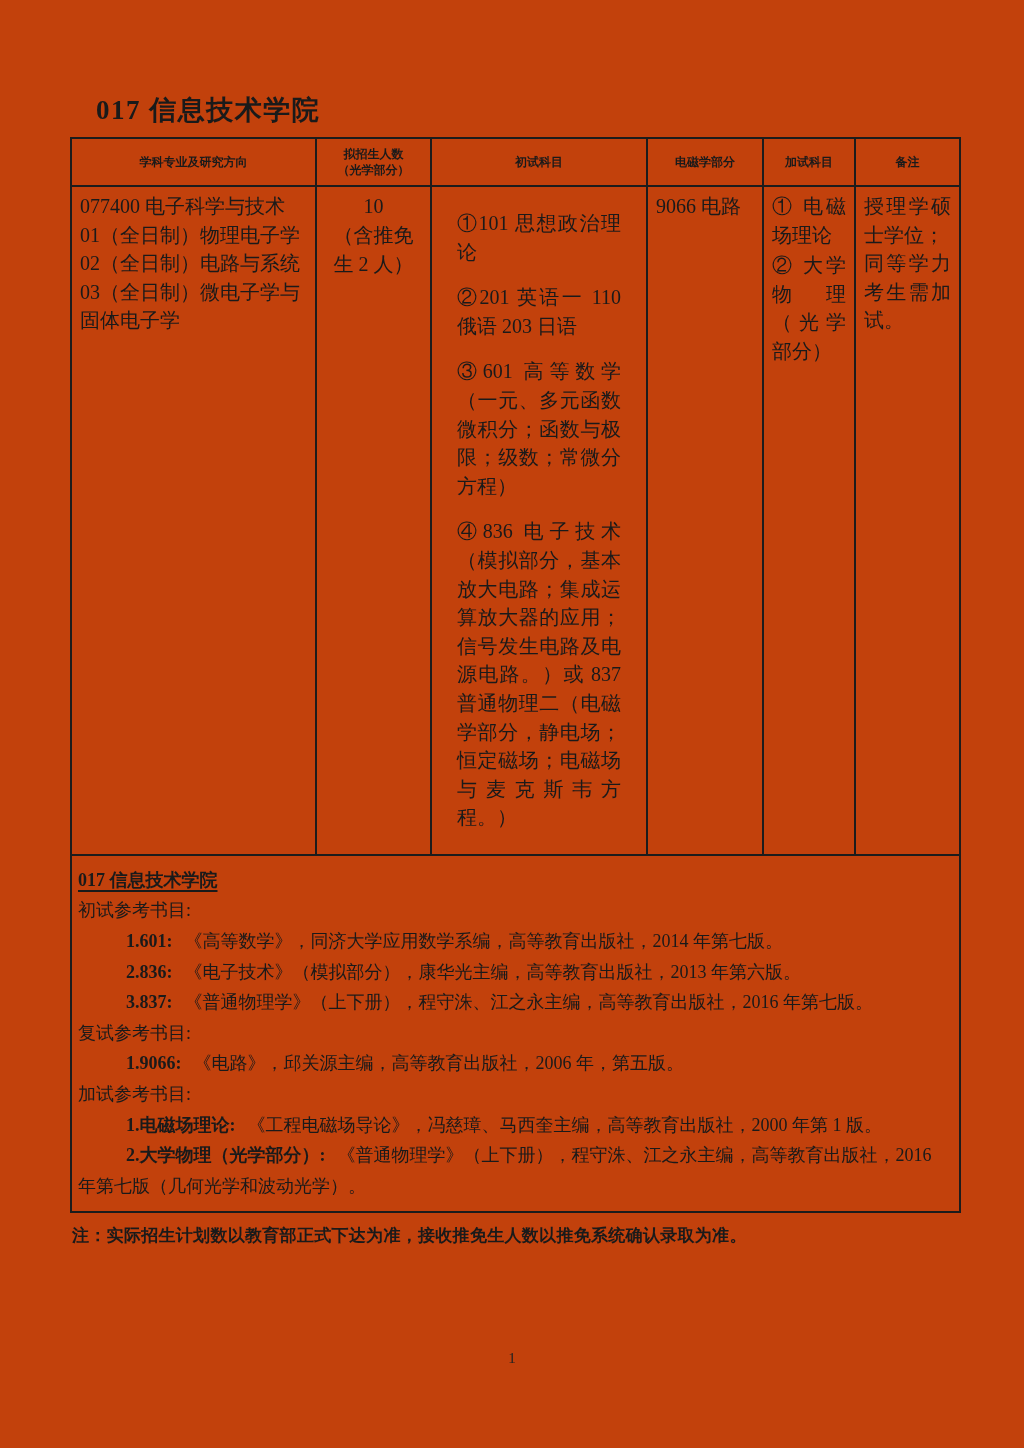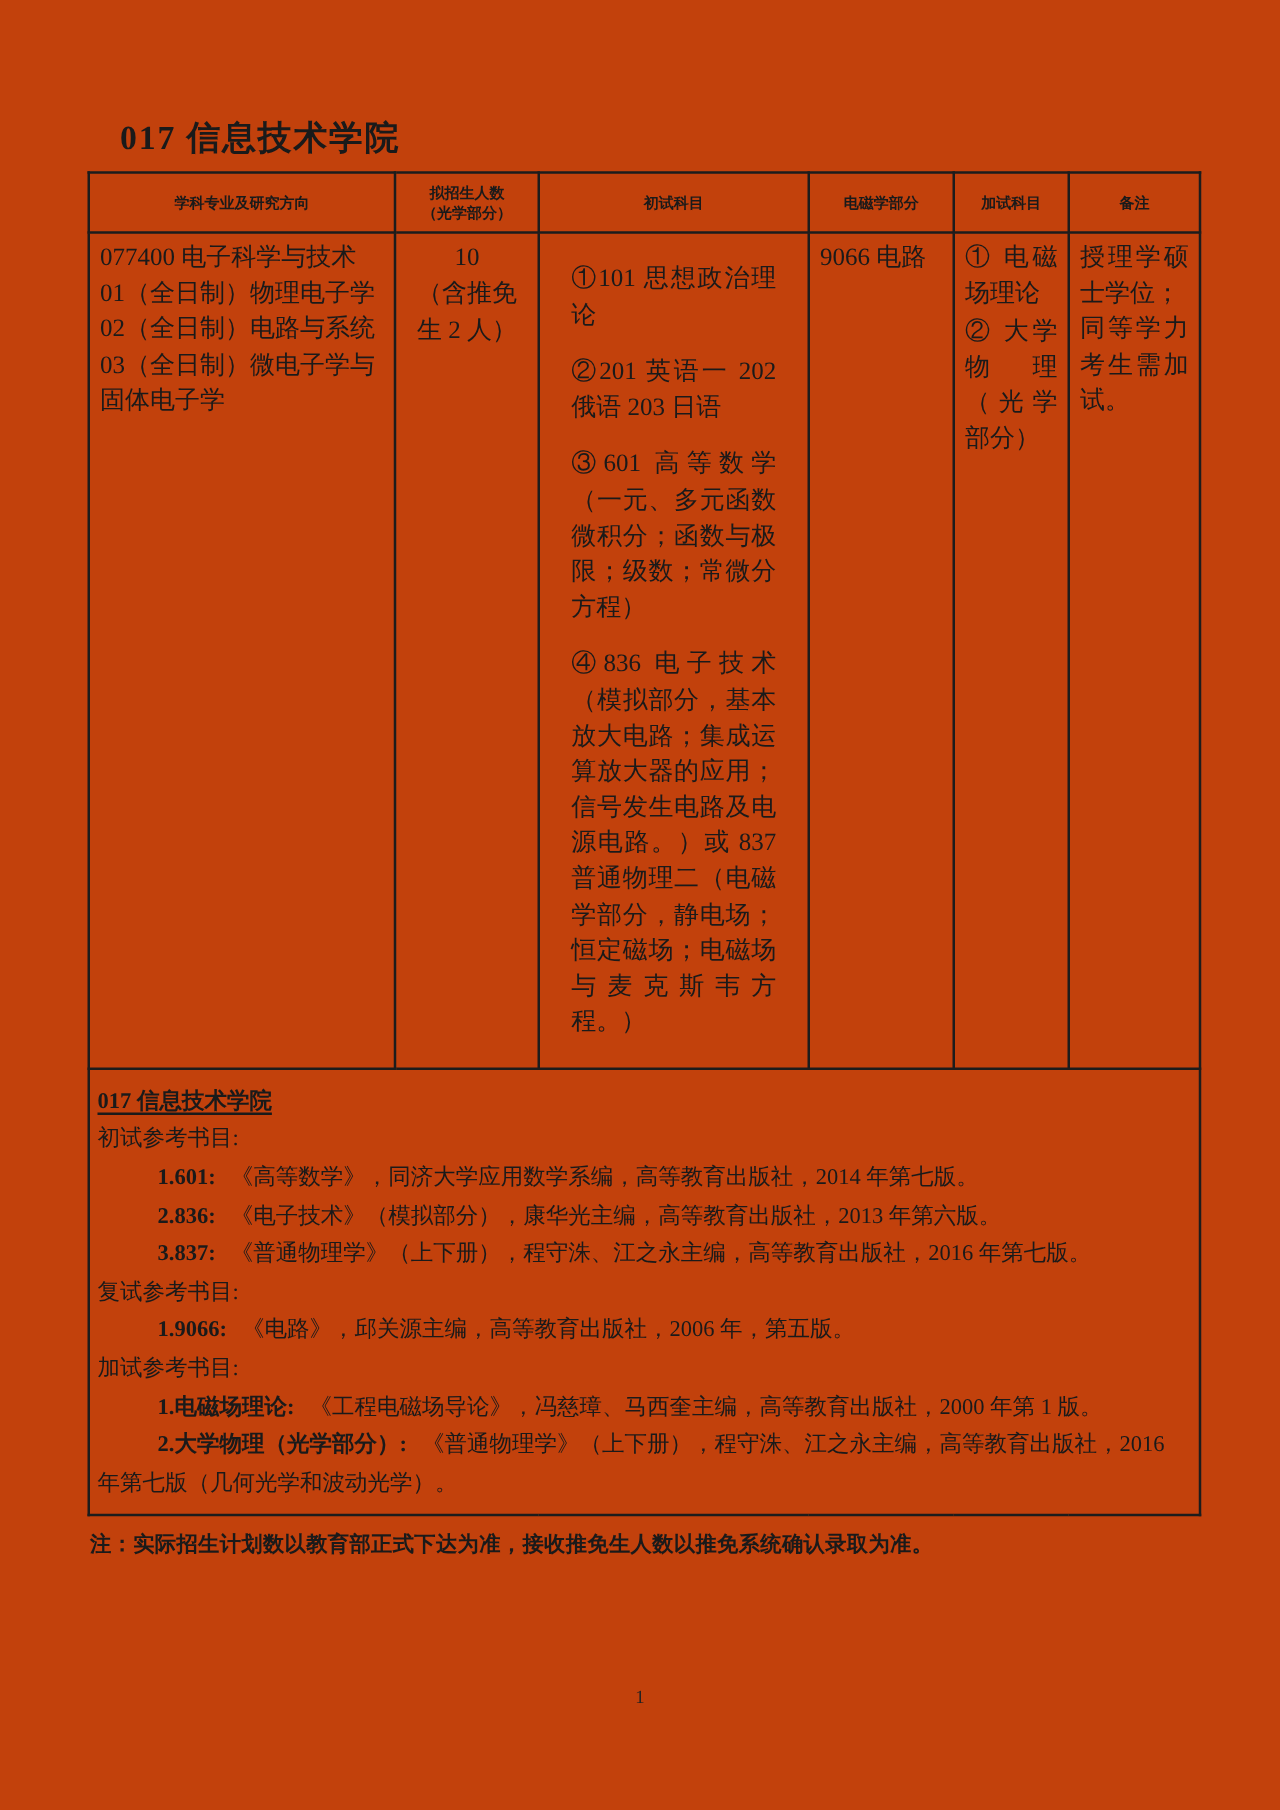--- a/index.html
+++ b/index.html
@@ -104,21 +104,21 @@
             <p>01（全日制）物理电子学</p>
             <p>02（全日制）电路与系统</p>
             <p>03（全日制）微电子学与固体电子学</p>
           </td>
           <td class="c-enroll">
             <div>10</div>
             <div>（含推免生 2 人）</div>
           </td>
           <td class="c-initial">
             <p>①101 思想政治理论</p>
-            <p>②201 英语一 202 俄语 203 日语</p>
+            <p>②201 英语一 110 俄语 203 日语</p>
             <p>③601 高等数学（一元、多元函数微积分；函数与极限；级数；常微分方程）</p>
             <p>④836 电子技术（模拟部分，基本放大电路；集成运算放大器的应用；信号发生电路及电源电路。）或 837 普通物理二（电磁学部分，静电场；恒定磁场；电磁场与麦克斯韦方程。）</p>
           </td>
           <td class="c-retest">
             <p>9066 电路</p>
           </td>
           <td class="c-add">
             <p>① 电磁场理论</p>
             <p>② 大学物理（光学部分）</p>
           </td>

